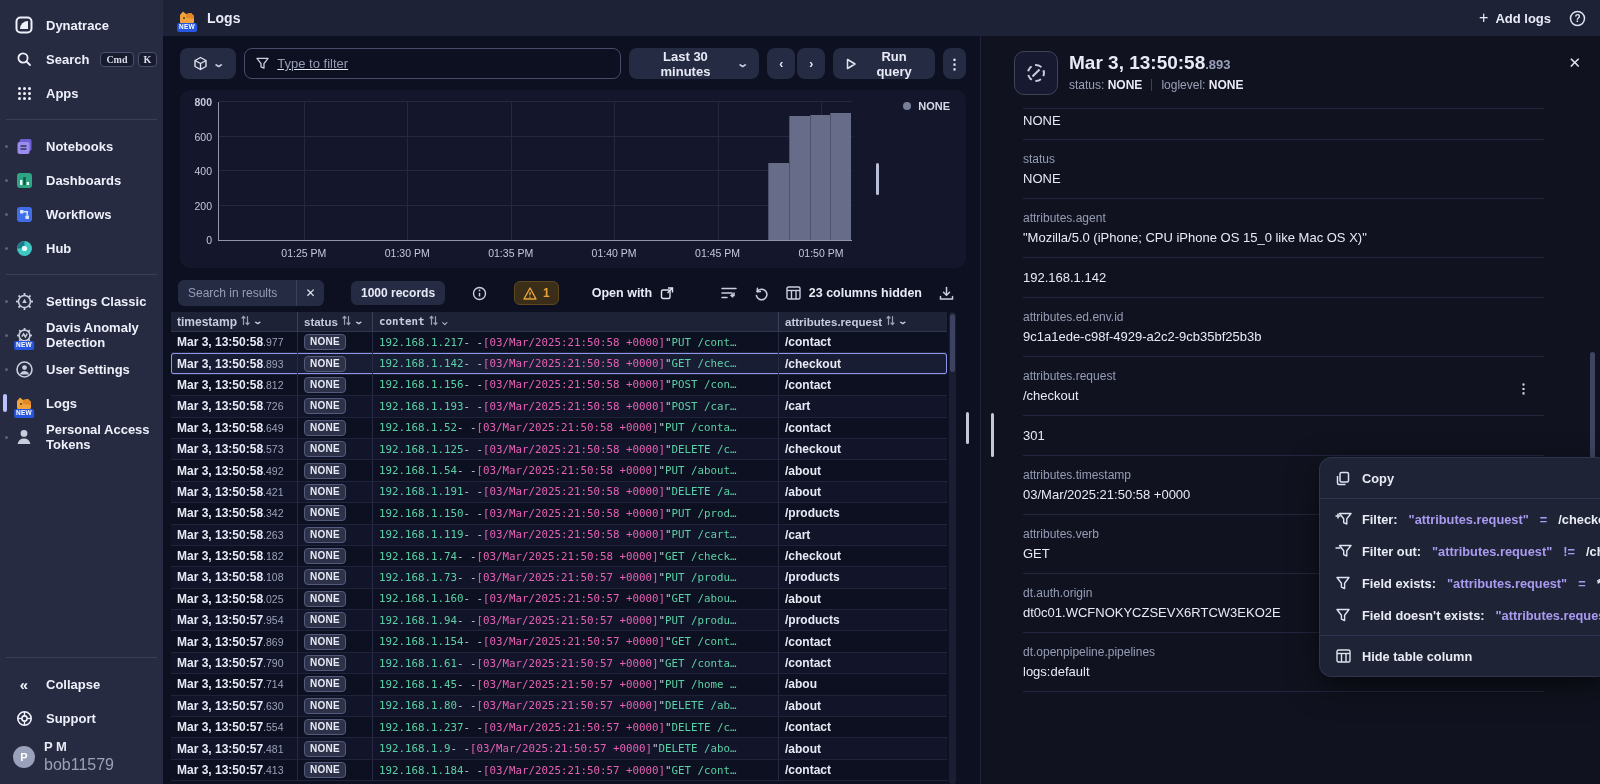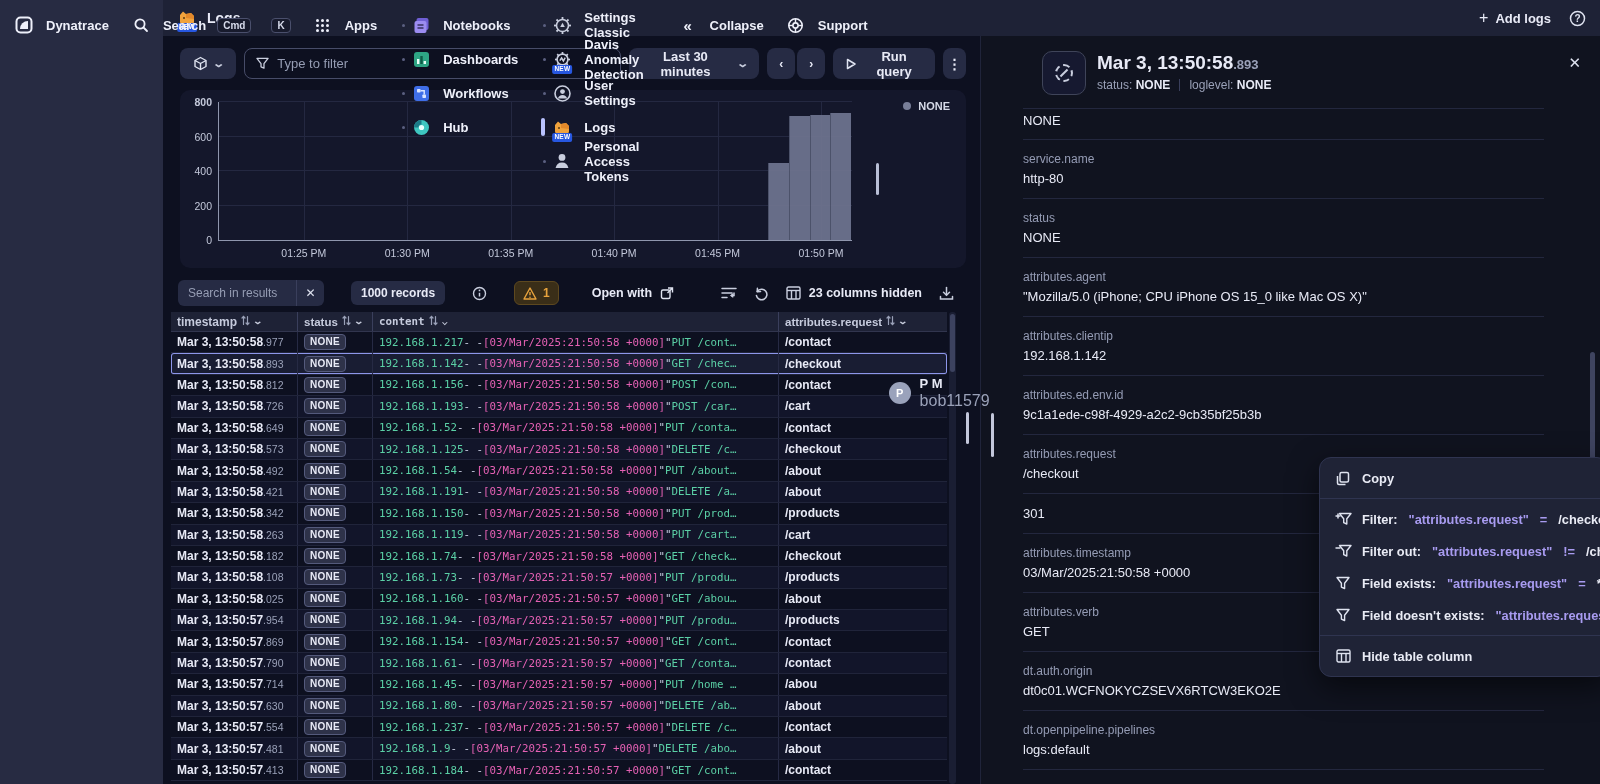--- a/index.html
+++ b/index.html
@@ -1,51 +1,51 @@
 <!DOCTYPE html>
 <html><head>
 <meta charset="utf-8">
 <style>
   * { margin:0; padding:0; box-sizing:border-box; }
   html,body { width:1600px; height:784px; overflow:hidden; }
   body { font-family:"Liberation Sans", sans-serif; background:#0d1020; color:#e8eaf6; position:relative; }
   .screen { position:absolute; inset:0; overflow:hidden; }
 
   
-  .sidebar { position:absolute; left:0; top:0; width:163px; height:784px; background:#272b42; display:flex; padding:8px 0 10px 0; z-index:5; }
+  .sidebar { position:absolute; left:0; top:0; width:163px; height:784px; background:#272b42; display:flex; flex-direction:column; padding:8px 0 10px 0; z-index:5; }
   .sb-item { position:relative; height:34px; display:flex; align-items:center; gap:11px; padding:0 8px 0 13px; font-size:13px; font-weight:700; color:#eef0fa; cursor:pointer; flex:none; }
   .sb-item .bullet { position:absolute; left:5px; width:3px; height:3px; border-radius:50%; background:#5b6080; }
   .sb-item .sel-bar { position:absolute; left:3px; top:8px; width:4px; height:18px; border-radius:2px; background:#b9c2ff; }
   .sb-ico { position:relative; width:22px; height:22px; display:flex; align-items:center; justify-content:center; flex:none; }
   .sb-ico svg { display:block; }
   .new-badge { position:absolute; bottom:-4px; left:50%; transform:translateX(-50%); background:#2757e0; color:#fff; font-size:6.5px; font-weight:700; line-height:1; padding:1.5px 2px; border-radius:2px; letter-spacing:.2px; }
   .sb-divider { border-top:1px solid #3a3e59; margin:9px 6px 9px 6px; flex:none; }
   .sb-spacer { flex:1; }
   .kbd { background:#181b2d; border:1px solid #4a4f6c; border-radius:4px; font-size:10px; font-weight:700; color:#d7dbeb; padding:1px 5px; }
-  .kbd-wrap { margin-left:auto; display:flex; gap:20px; }
+  .kbd-wrap { margin-left:auto; display:flex; gap:4px;font-family:Liberation Serif, serif; }
   .sb-user { display:flex; align-items:center; gap:9px; padding:4px 8px 0 13px; }
   .avatar { width:22px; height:22px; border-radius:50%; background:#9aa2bb; color:#fff; font-size:11px; font-weight:700; display:flex; align-items:center; justify-content:center; }
   .sb-user .nm { font-size:13px; font-weight:700; line-height:1.2; }
   .sb-user .hd { font-size:16px; color:#9aa1b8; line-height:1.2; }
 
   
   .topbar { position:absolute; left:163px; right:0; top:0; height:36px; background:#1e2236; display:flex; align-items:center; padding:0 14px; z-index:4; }
   .app-ico { position:relative; width:20px; height:20px; margin-right:10px; }
   .topbar .title { font-size:14px; font-weight:700; }
   .topbar-right { margin-left:auto; display:flex; align-items:center; gap:18px; }
   .addlogs { display:flex; align-items:center; gap:7px; font-size:13px; font-weight:700; cursor:pointer; }
   .iconbtn { color:#dfe3f0; cursor:pointer; display:flex; align-items:center; }
 
   
   .main { position:absolute; left:163px; top:36px; width:817px; bottom:0; background:#0d1020; }
   .querybar { position:absolute; left:17px; top:12px; right:14px; height:31px; display:flex; align-items:center; gap:8px; }
   .btn { height:31px; background:#262b44; border:none; border-radius:8px; color:#e8eaf6; font-family:inherit; font-size:13px; font-weight:700; display:flex; align-items:center; gap:8px; padding:0 12px; cursor:pointer; }
   .scope-btn { width:58px; justify-content:center; gap:6px; }
   .chev { font-size:11px; color:#c9cede; transform:scaleX(1.4); line-height:1; }
-  .filter-box { width:395px; height:31px; border:1px solid #474c68; border-radius:8px; display:flex; align-items:center; gap:8px; padding:0 11px; background:transparent; }
+  .filter-box { width:395px; height:31px; border:1px solid #474c68; border-radius:8px; display:flex; align-items:center; gap:8px; padding:0 11px; background:transparent;text-decoration:underline; }
   .filter-box input { flex:1; background:transparent; border:none; outline:none; color:#cfd4e6; font-family:inherit; font-size:13px; }
   .filter-box input::placeholder { color:#969db4; }
   .qb-right { margin-left:auto; display:flex; align-items:center; gap:8px; }
   .nav-pair { display:flex; gap:2px; }
   .nav-btn { width:28px; justify-content:center; padding:0; border-radius:8px; }
   .kebab-btn { width:25px; justify-content:center; padding:0; font-size:14px; letter-spacing:0; }
 
   
   .chart-card { position:absolute; left:17px; top:54px; right:14px; height:178px; background:#14172b; border-radius:10px; }
   .plot { position:absolute; left:38px; top:12px; width:634px; bottom:27px; border-left:1px solid #8f96ad; border-bottom:1px solid #8f96ad; }
@@ -87,21 +87,21 @@
   .c-rq { width:169px; flex:none; font-weight:700; }
   .badge-none { border:1px solid #545a7c; background:#2e3249; border-radius:4px; padding:0px 5px; font-size:10px; font-weight:700; letter-spacing:.3px; line-height:14px; }
   .ip { color:#5bd0a6; } .sep { color:#c7cce0; } .brk { color:#e561b4; } .qt { color:#c7cce0; } .req { color:#5bd0a6; }
   .table-scroll { position:absolute; left:786px; top:276px; width:7px; bottom:0; background:#1a1e33; border-radius:3px; }
   .table-scroll .handle { position:absolute; top:2px; left:1px; width:5px; height:58px; background:#3c425f; border-radius:3px; cursor:grab; }
 
   .resize-handle { position:absolute; left:966px; top:412px; width:3px; height:32px; background:#c3c7da; border-radius:2px; z-index:6; cursor:col-resize; }
 
   
   .detail { position:absolute; left:980px; top:36px; right:0; bottom:0; background:#10131f; border-left:1px solid #20243a; }
-  .detail-header { position:absolute; left:33px; top:15px; right:50px; display:flex; gap:11px;margin-left:28px; }
+  .detail-header { position:absolute; left:33px; top:15px; right:50px; display:flex; gap:11px; }
   .dh-tile { width:44px; height:44px; border:1px solid #3f4459; border-radius:10px; background:#161930; display:flex; align-items:center; justify-content:center; flex:none; }
   .none-icon { position:relative; width:18px; height:18px; border:2px dashed #c9cede; border-radius:50%; }
   .none-icon::after { content:""; position:absolute; left:2px; top:6px; width:10px; height:2px; background:#c9cede; transform:rotate(-45deg); }
   .dh-title { font-size:19px; font-weight:700; line-height:1.25; }
   .dh-title .ms { font-size:13px; color:#9aa1b8; font-weight:700; }
   .dh-sub { font-size:12px; color:#9aa1b8; margin-top:3px; display:flex; align-items:center; gap:9px; }
   .dh-sub b { color:#e8eaf6; }
   .dh-sub .vr { width:1px; height:12px; background:#3a3f5c; }
   .detail-close { position:absolute; right:19px; top:18px; font-size:15px; color:#dfe3f0; cursor:pointer; }
   .fields { position:absolute; left:42px; top:72px; right:56px; border-top:1px solid #23273e; }
@@ -913,33 +913,28 @@
           <span><span>loglevel:</span> <b>NONE</b></span>
         </div>
       </span>
     </div>
     <span class="detail-close">✕</span>
     <div class="fields" id="fields">
         <div class="field partial">
           <div class="val">NONE</div>
         </div>
         <div class="field">
-          <div class="lab">service.name</div>
-          <div class="val">http-80</div>
-        </div>
-        <div class="field">
           <div class="lab">status</div>
           <div class="val">NONE</div>
         </div>
         <div class="field">
           <div class="lab">attributes.agent</div>
           <div class="val">"Mozilla/5.0 (iPhone; CPU iPhone OS 15_0 like Mac OS X)"</div>
         </div>
         <div class="field">
-          <div class="lab">attributes.clientip</div>
           <div class="val">192.168.1.142</div>
         </div>
         <div class="field">
           <div class="lab">attributes.ed.env.id</div>
           <div class="val">9c1a1ede-c98f-4929-a2c2-9cb35bf25b3b</div>
         </div>
         <div class="field">
           <div class="lab">attributes.request</div>
           <div class="val">/checkout</div>
           <span class="field-kebab">⋮</span>

